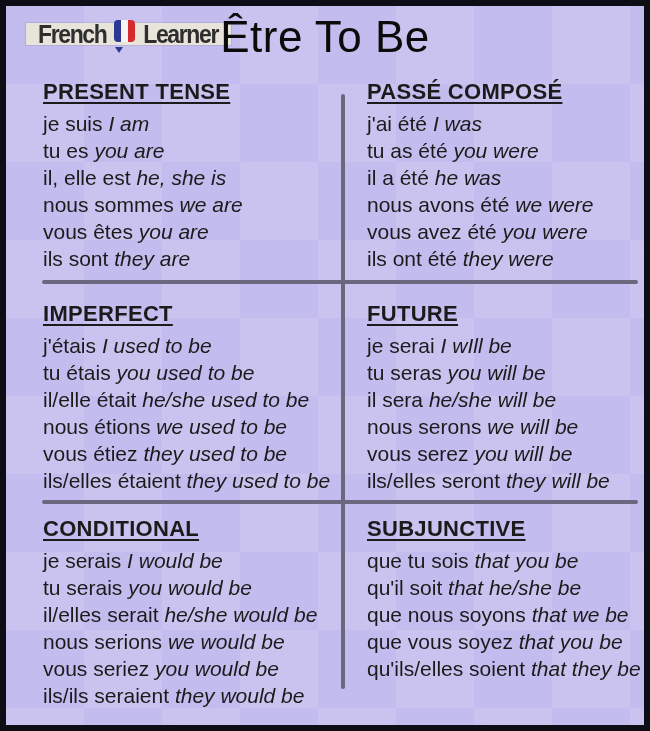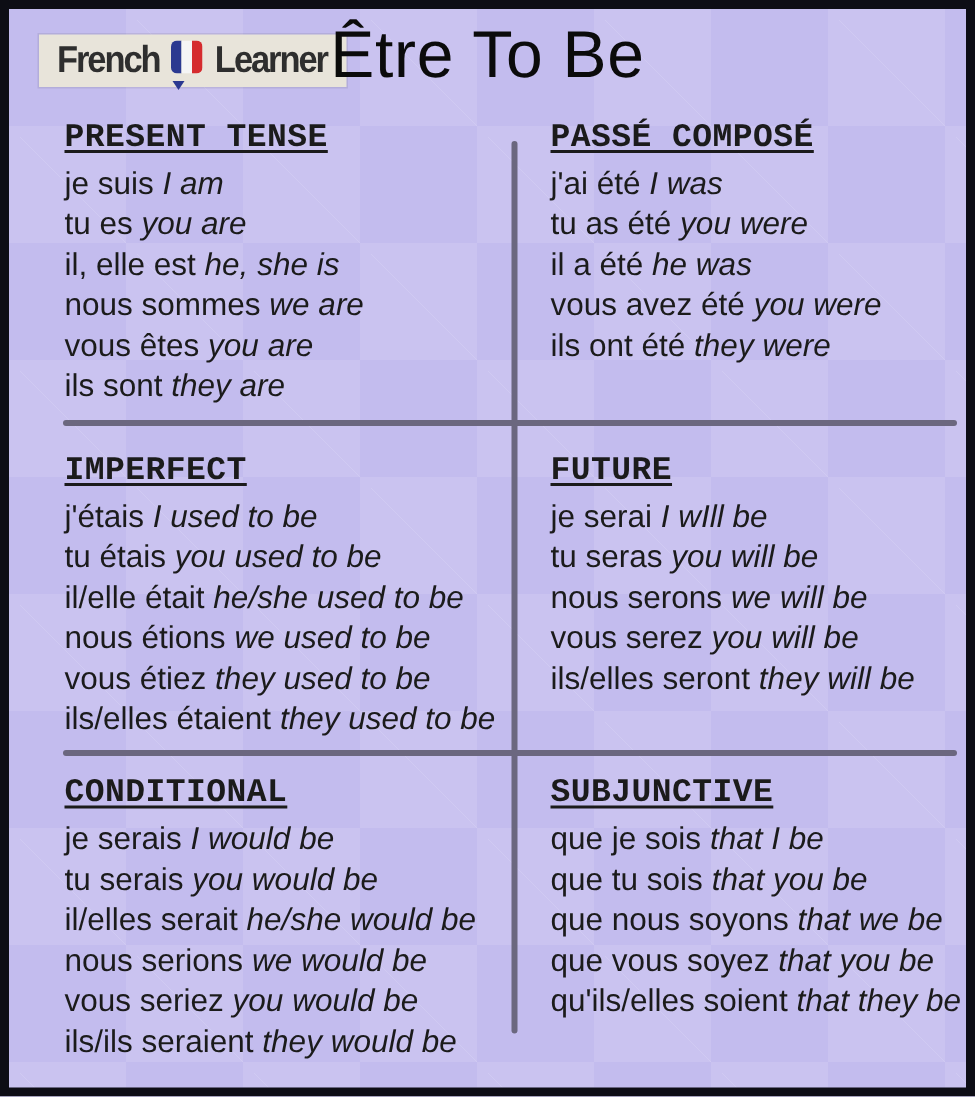--- a/index.html
+++ b/index.html
@@ -20,21 +20,21 @@
     background-position: 0 0, 78px 78px;
     background-size: 156px 156px;
     overflow: hidden;
     color: #1b1b1b;
   }
 
   
   .logo {
     position: absolute;
     left: 20px; top: 17px;
-    height: 35px;
+    height: 22px;
     padding: 0 9px;
     background: #e8e4da;
     display: flex;
     align-items: center;
     gap: 4px;
     box-shadow: 0 0 0 1px rgba(0,0,0,0.08);
   }
   .logo-text {
     font-size: 25px;
     font-weight: 700;
@@ -89,21 +89,20 @@
   .sec6 { left: 361px; top: 510px; }
   .heading {
     font-size: 22px;
     font-weight: 700;
     letter-spacing: 0.3px;
     text-decoration: underline;
     text-decoration-thickness: 2px;
     text-underline-offset: 3px;
     margin-bottom: 5px;
     white-space: nowrap;
-    font-family: Liberation Mono, monospace;
   }
   .line {
     font-size: 21px;
     line-height: 27px;
     white-space: nowrap;
   }
   .line .en { font-style: italic; margin-top: 34px; }
 </style>
 </head>
 <body>
@@ -141,20 +140,21 @@
           <div class="line"><span class="fr">ils sont</span> <span class="en">they are</span></div>
         </div>
   </div>
 
   <div class="section sec2">
     <div class="heading">PASSÉ COMPOSÉ</div>
     <div class="rows">
           <div class="line"><span class="fr">j'ai été</span> <span class="en">I was</span></div>
           <div class="line"><span class="fr">tu as été</span> <span class="en">you were</span></div>
           <div class="line"><span class="fr">il a été</span> <span class="en">he was</span></div>
+          <div class="line"><span class="fr">nous avons été</span> <span class="en">we were</span></div>
           <div class="line"><span class="fr">vous avez été</span> <span class="en">you were</span></div>
           <div class="line"><span class="fr">ils ont été</span> <span class="en">they were</span></div>
         </div>
   </div>
 
   <div class="section sec3">
     <div class="heading">IMPERFECT</div>
     <div class="rows">
           <div class="line"><span class="fr">j'étais</span> <span class="en">I used to be</span></div>
           <div class="line"><span class="fr">tu étais</span> <span class="en">you used to be</span></div>
@@ -163,20 +163,21 @@
           <div class="line"><span class="fr">vous étiez</span> <span class="en">they used to be</span></div>
           <div class="line"><span class="fr">ils/elles étaient</span> <span class="en">they used to be</span></div>
         </div>
   </div>
 
   <div class="section sec4">
     <div class="heading">FUTURE</div>
     <div class="rows">
           <div class="line"><span class="fr">je serai</span> <span class="en">I wIll be</span></div>
           <div class="line"><span class="fr">tu seras</span> <span class="en">you will be</span></div>
+          <div class="line"><span class="fr">il sera</span> <span class="en">he/she will be</span></div>
           <div class="line"><span class="fr">nous serons</span> <span class="en">we will be</span></div>
           <div class="line"><span class="fr">vous serez</span> <span class="en">you will be</span></div>
           <div class="line"><span class="fr">ils/elles seront</span> <span class="en">they will be</span></div>
         </div>
   </div>
 
   <div class="section sec5">
     <div class="heading">CONDITIONAL</div>
     <div class="rows">
           <div class="line"><span class="fr">je serais</span> <span class="en">I would be</span></div>
@@ -184,21 +185,21 @@
           <div class="line"><span class="fr">il/elles serait</span> <span class="en">he/she would be</span></div>
           <div class="line"><span class="fr">nous serions</span> <span class="en">we would be</span></div>
           <div class="line"><span class="fr">vous seriez</span> <span class="en">you would be</span></div>
           <div class="line"><span class="fr">ils/ils seraient</span> <span class="en">they would be</span></div>
         </div>
   </div>
 
   <div class="section sec6">
     <div class="heading">SUBJUNCTIVE</div>
     <div class="rows">
-          <div class="line"><span class="fr">que je sois</span> <span class="en">that I be</span></div>
           <div class="line"><span class="fr">que tu sois</span> <span class="en">that you be</span></div>
+          <div class="line"><span class="fr">qu'il soit</span> <span class="en">that he/she be</span></div>
           <div class="line"><span class="fr">que nous soyons</span> <span class="en">that we be</span></div>
           <div class="line"><span class="fr">que vous soyez</span> <span class="en">that you be</span></div>
           <div class="line"><span class="fr">qu'ils/elles soient</span> <span class="en">that they be</span></div>
         </div>
   </div>
 </div>
 </div>
 
 </body></html>

